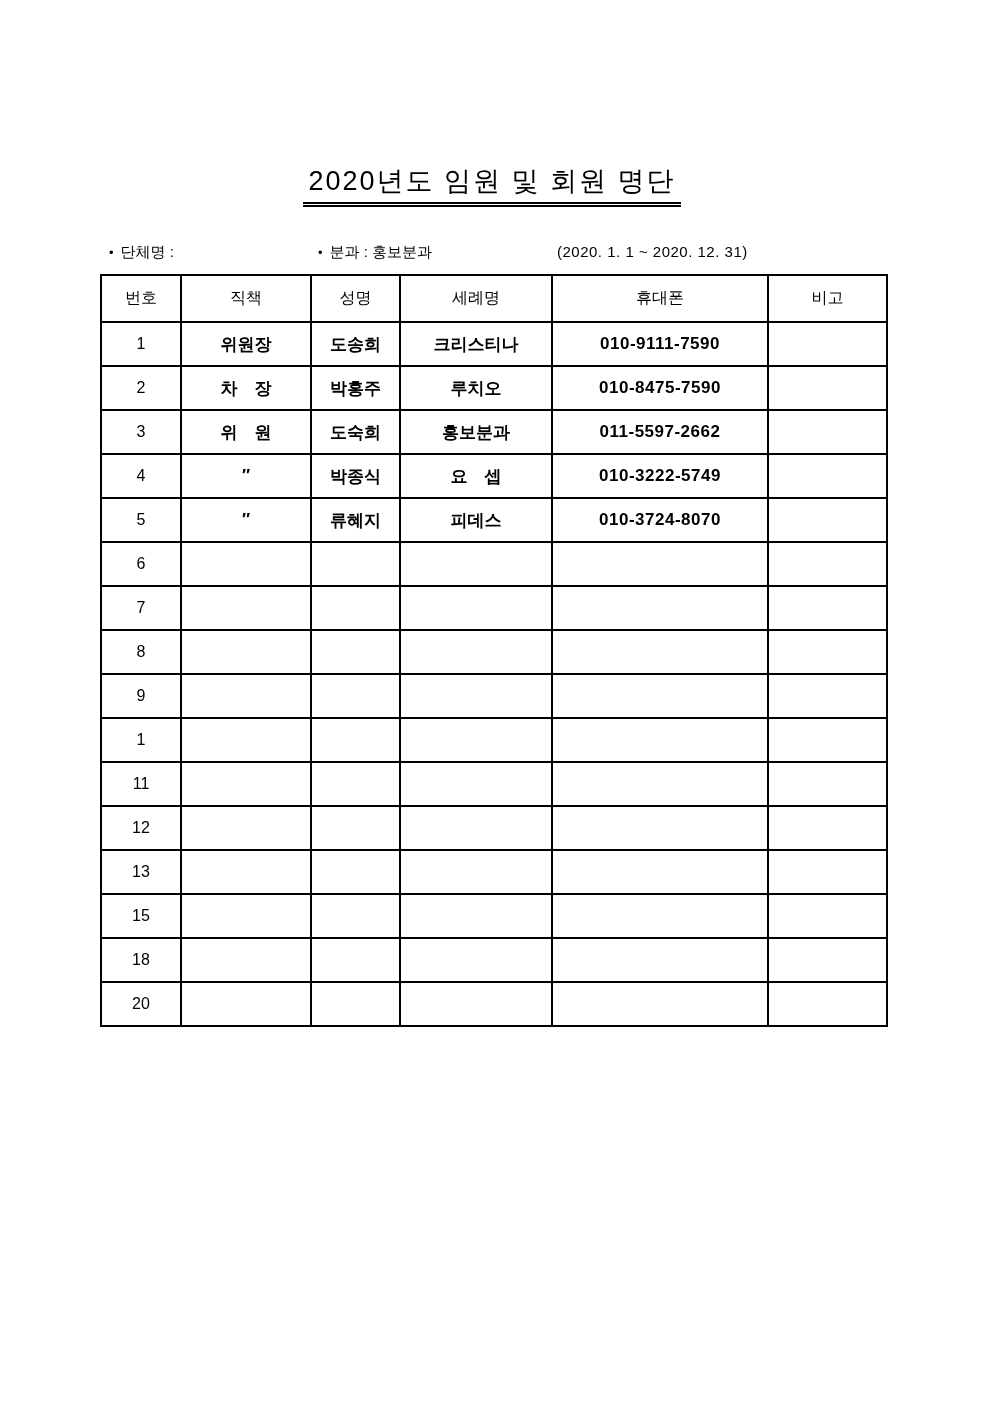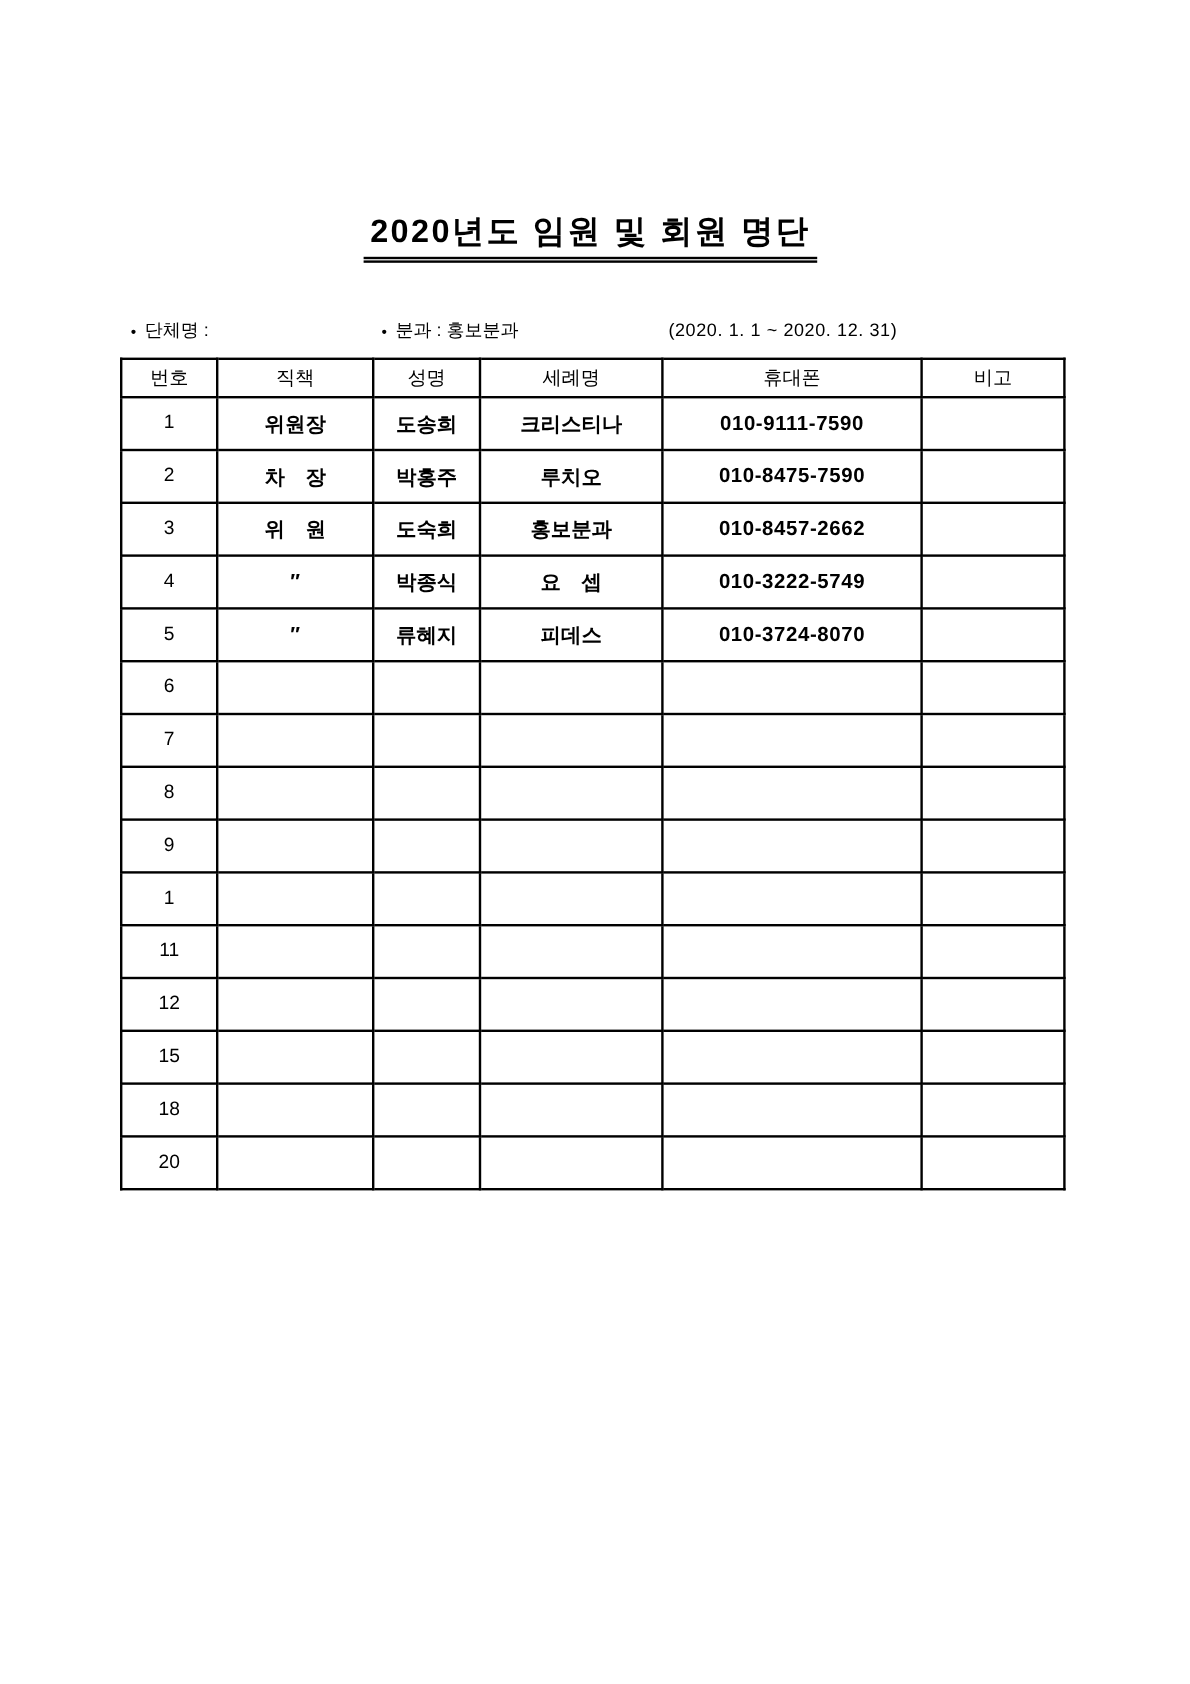--- a/index.html
+++ b/index.html
@@ -23,23 +23,23 @@
     left: 100px;
     top: 0;
     width: 784px;
   }
   .title-wrap {
     margin-top: 166px;
     text-align: center;
   }
   .doc-title {
     display: inline-block;
-    margin: 12px;
+    margin: 0;
     font-size: 27px;
-    font-weight: bold;
+    font-weight: normal;
     letter-spacing: 2px;
     line-height: 1.15;
     padding: 0 5px 5px 5px;
     border-bottom: 5px double #000000;
   }
   .meta-row {
     display: flex;
     align-items: center;
     margin-top: 36px;
     padding-left: 9px;
@@ -62,21 +62,21 @@
     width: 786px;
   }
   table.roster th,
   table.roster td {
     border: 2px solid #000000;
     text-align: center;
     vertical-align: middle;
     padding: 0 2px;
     overflow: hidden;
   }
-  table.roster thead tr { height: 32px; }
+  table.roster thead tr { height: 47px; }
   table.roster tbody tr { height: 44px; }
   table.roster th {
     font-weight: normal;
     font-size: 16px;
   }
   td.cell-no {
     font-size: 16px;
     font-weight: normal;
   }
   td.cell-position,
@@ -145,21 +145,21 @@
             <td class="cell-name">박홍주</td>
             <td class="cell-baptismal">루치오</td>
             <td class="cell-phone">010-8475-7590</td>
             <td class="cell-note"></td>
           </tr>
           <tr>
             <td class="cell-no">3</td>
             <td class="cell-position">위　원</td>
             <td class="cell-name">도숙희</td>
             <td class="cell-baptismal">홍보분과</td>
-            <td class="cell-phone">010-8457-2662</td>
+            <td class="cell-phone">011-5597-2662</td>
             <td class="cell-note"></td>
           </tr>
           <tr>
             <td class="cell-no">4</td>
             <td class="cell-position">″</td>
             <td class="cell-name">박종식</td>
             <td class="cell-baptismal">요　셉</td>
             <td class="cell-phone">010-3222-5749</td>
             <td class="cell-note"></td>
           </tr>
@@ -221,20 +221,28 @@
           </tr>
           <tr>
             <td class="cell-no">12</td>
             <td class="cell-position"></td>
             <td class="cell-name"></td>
             <td class="cell-baptismal"></td>
             <td class="cell-phone"></td>
             <td class="cell-note"></td>
           </tr>
           <tr>
+            <td class="cell-no">13</td>
+            <td class="cell-position"></td>
+            <td class="cell-name"></td>
+            <td class="cell-baptismal"></td>
+            <td class="cell-phone"></td>
+            <td class="cell-note"></td>
+          </tr>
+          <tr>
             <td class="cell-no">15</td>
             <td class="cell-position"></td>
             <td class="cell-name"></td>
             <td class="cell-baptismal"></td>
             <td class="cell-phone"></td>
             <td class="cell-note"></td>
           </tr>
           <tr>
             <td class="cell-no">18</td>
             <td class="cell-position"></td>

